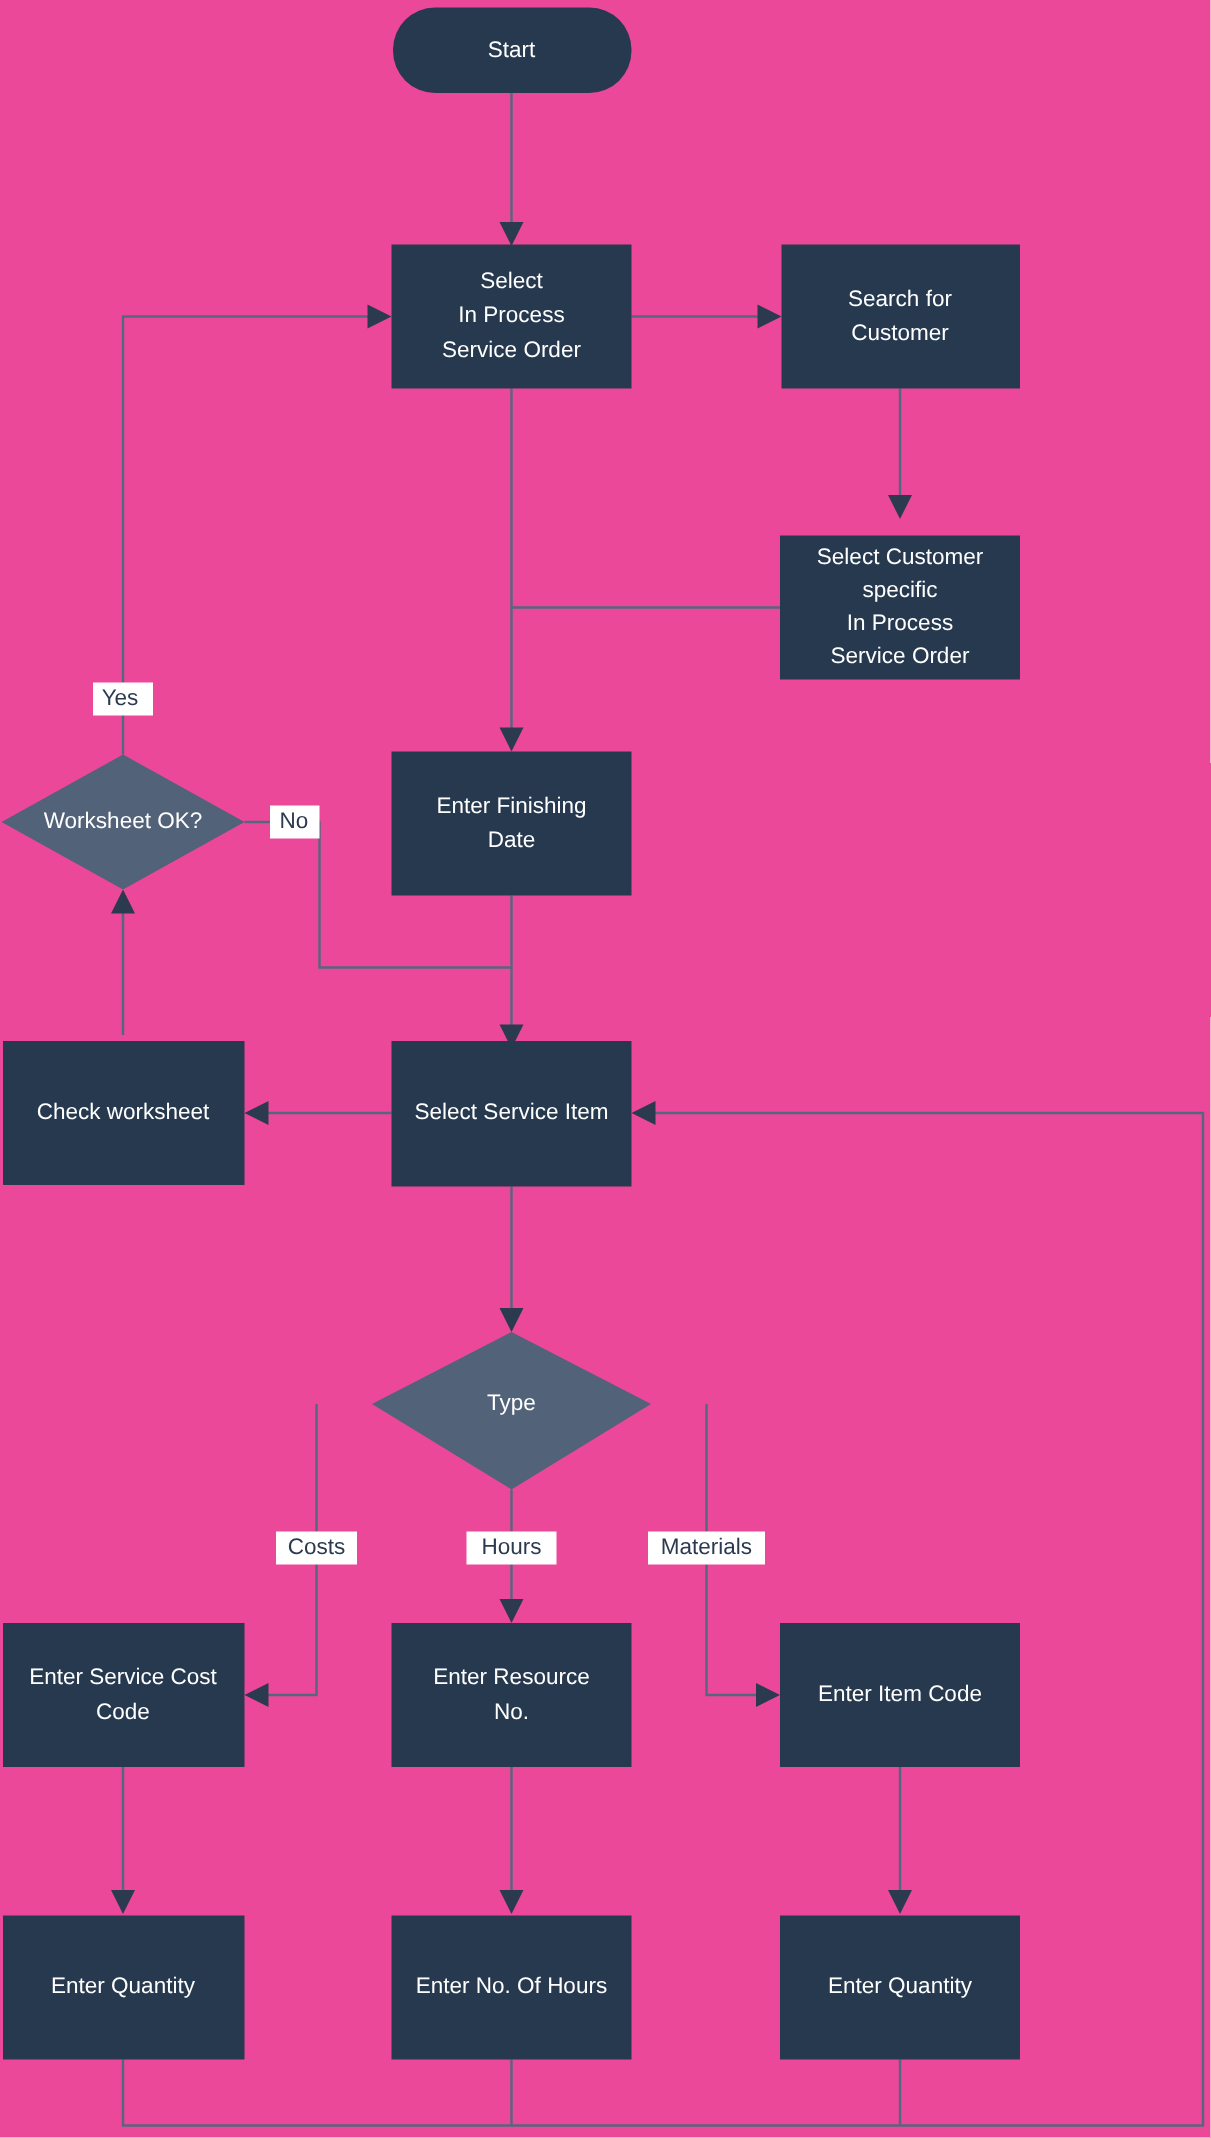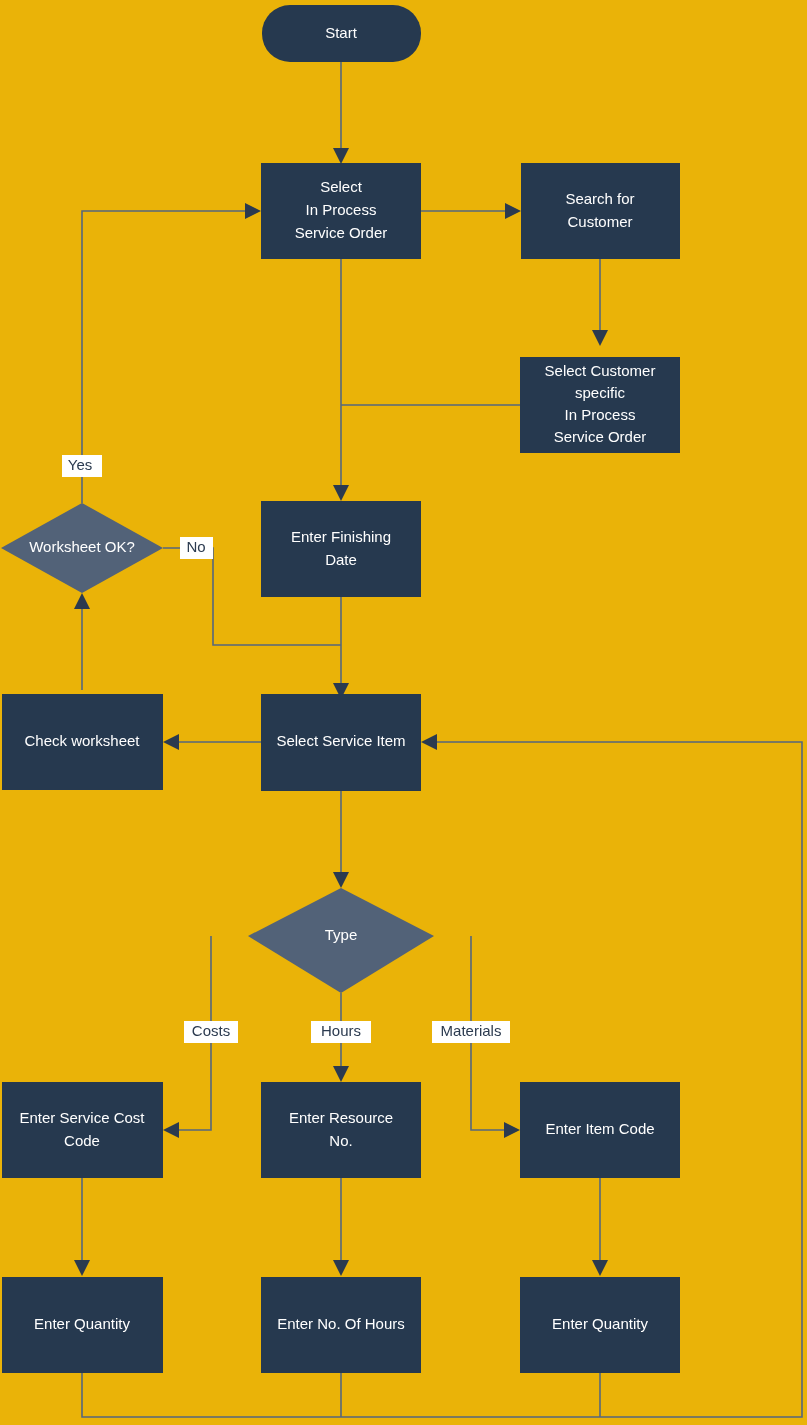--- a/index.html
+++ b/index.html
@@ -10,21 +10,21 @@
   body {
     width: 807px;
     height: 1425px;
     overflow: hidden;
     font-family: "Liberation Sans", sans-serif;
   }
   #flow-root {
     position: relative;
     width: 807px;
     height: 1425px;
-    background: #eab308;
+    background: #ec4899;
   }
   svg#flow-svg {
     position: absolute;
     top: 0;
     left: 0;
     width: 807px;
     height: 1425px;
   }
   .node-label {
     fill: #ffffff;

